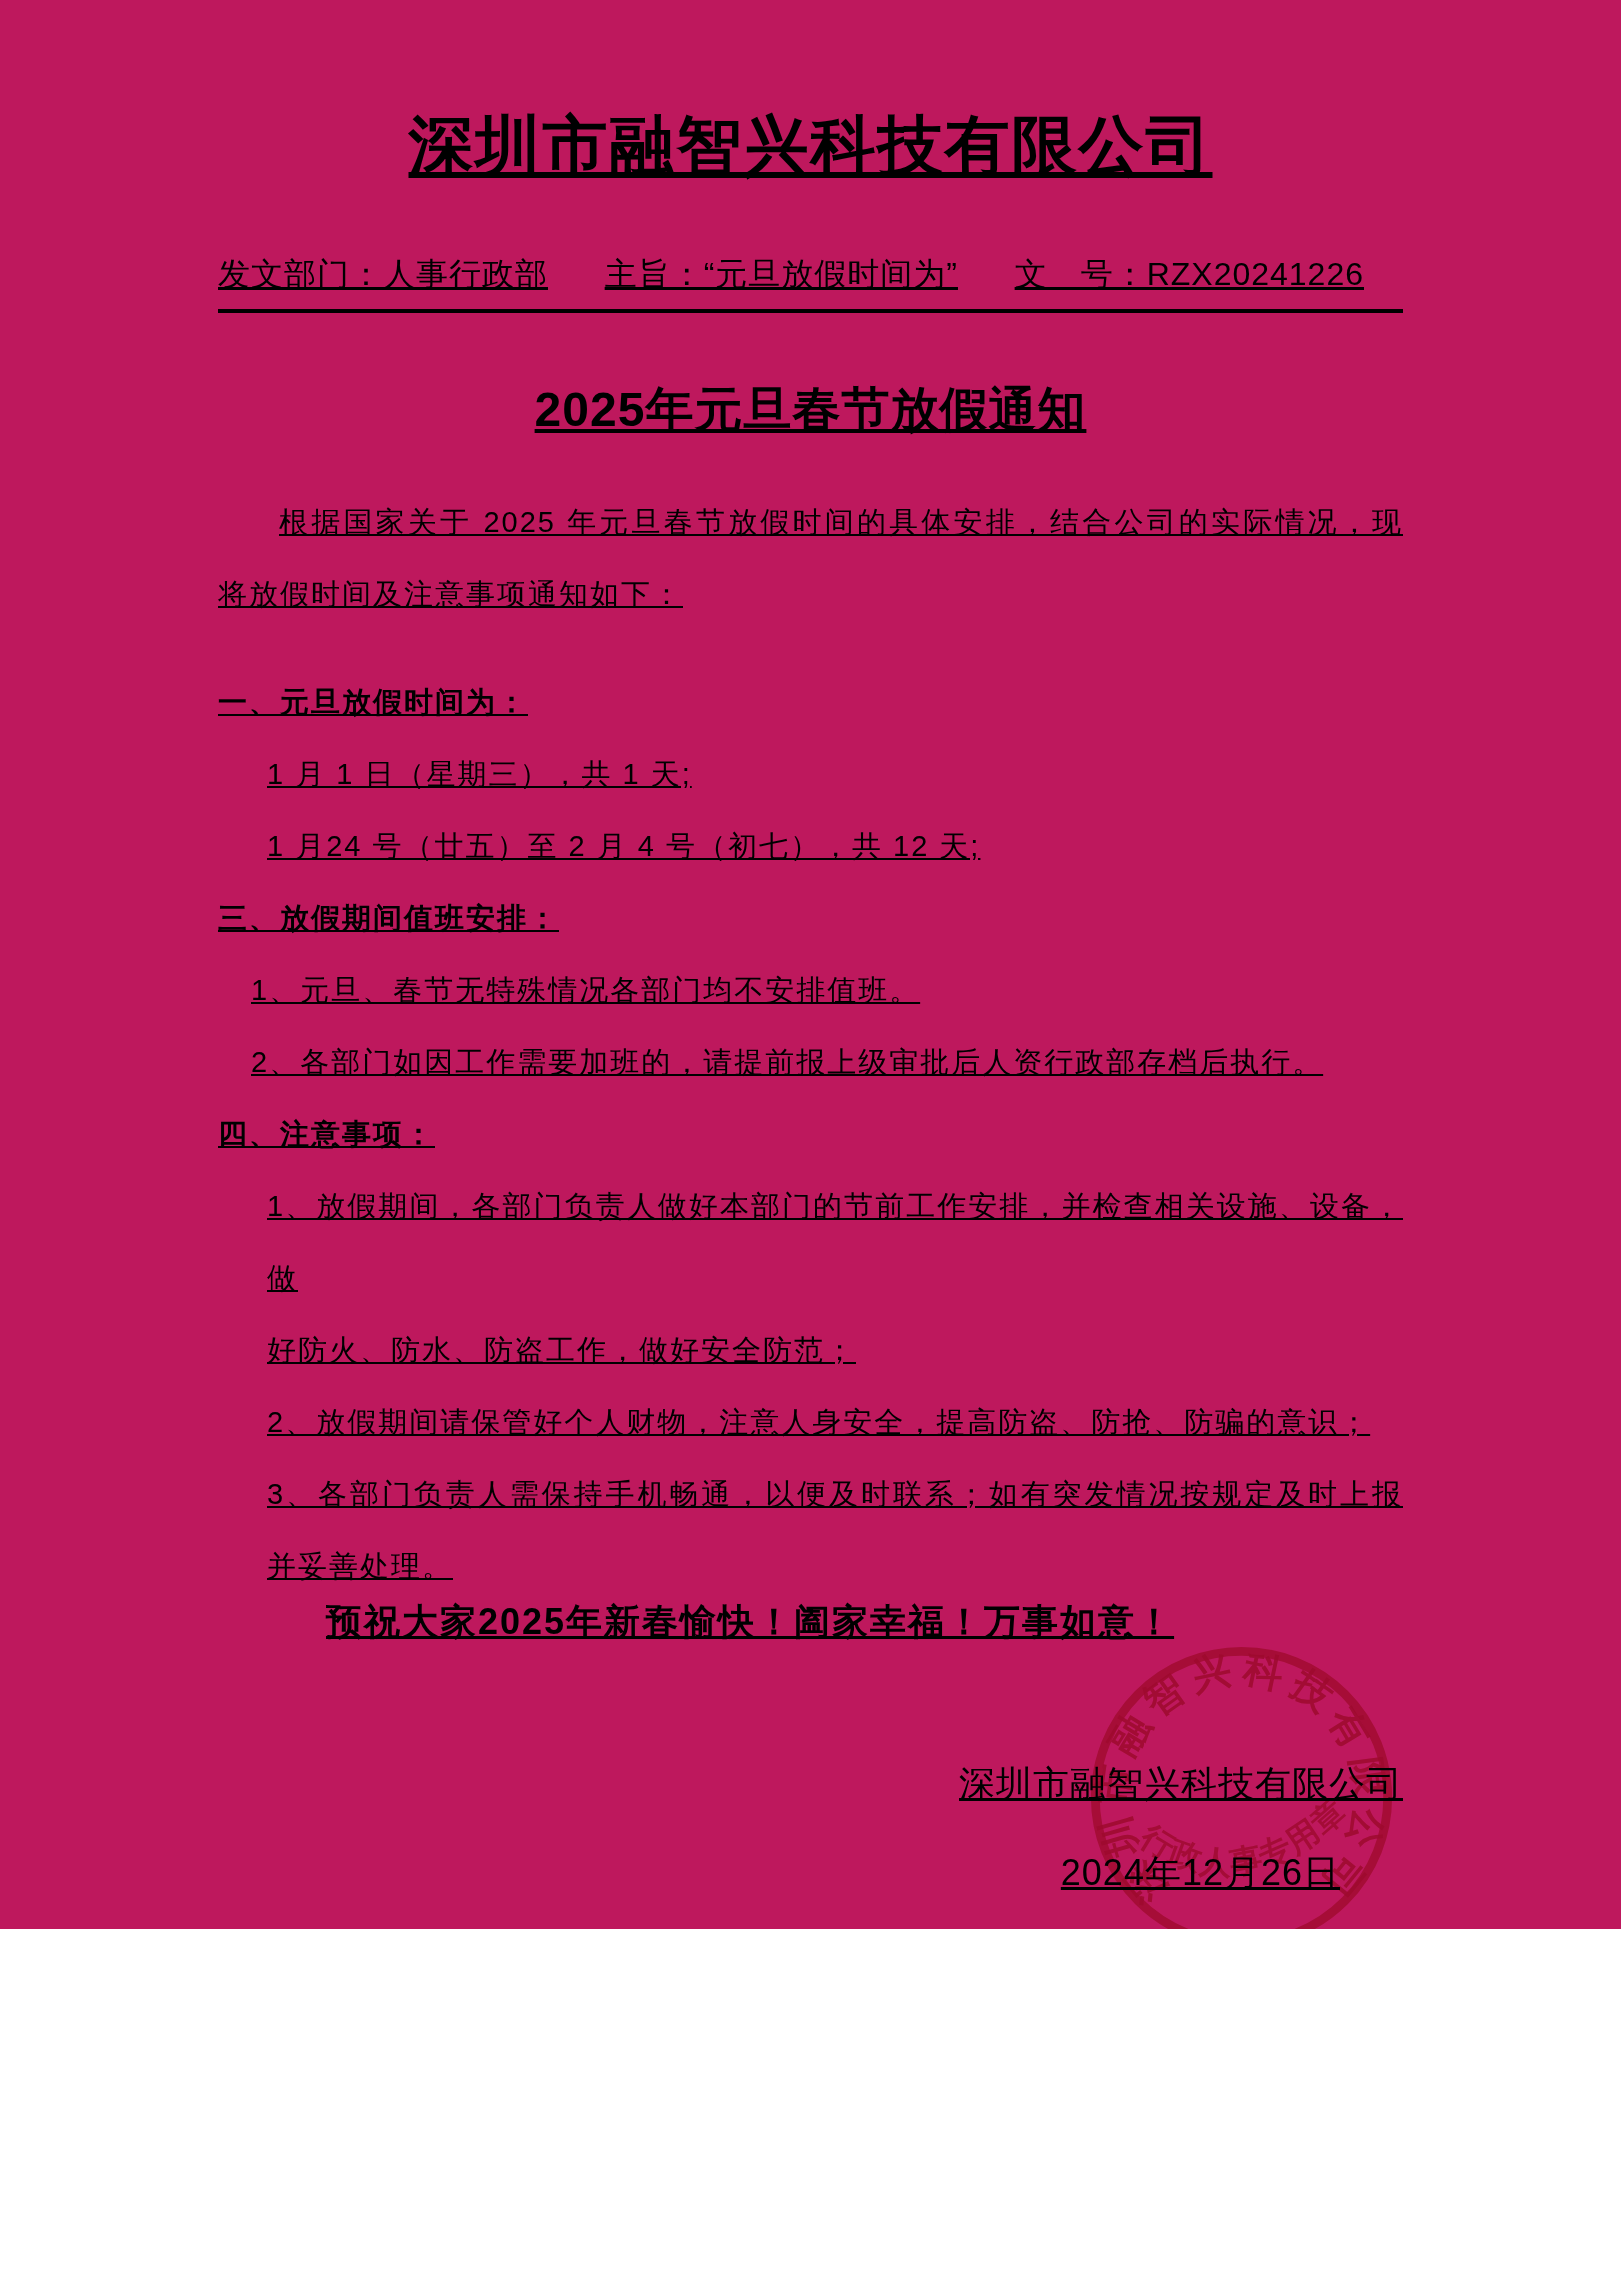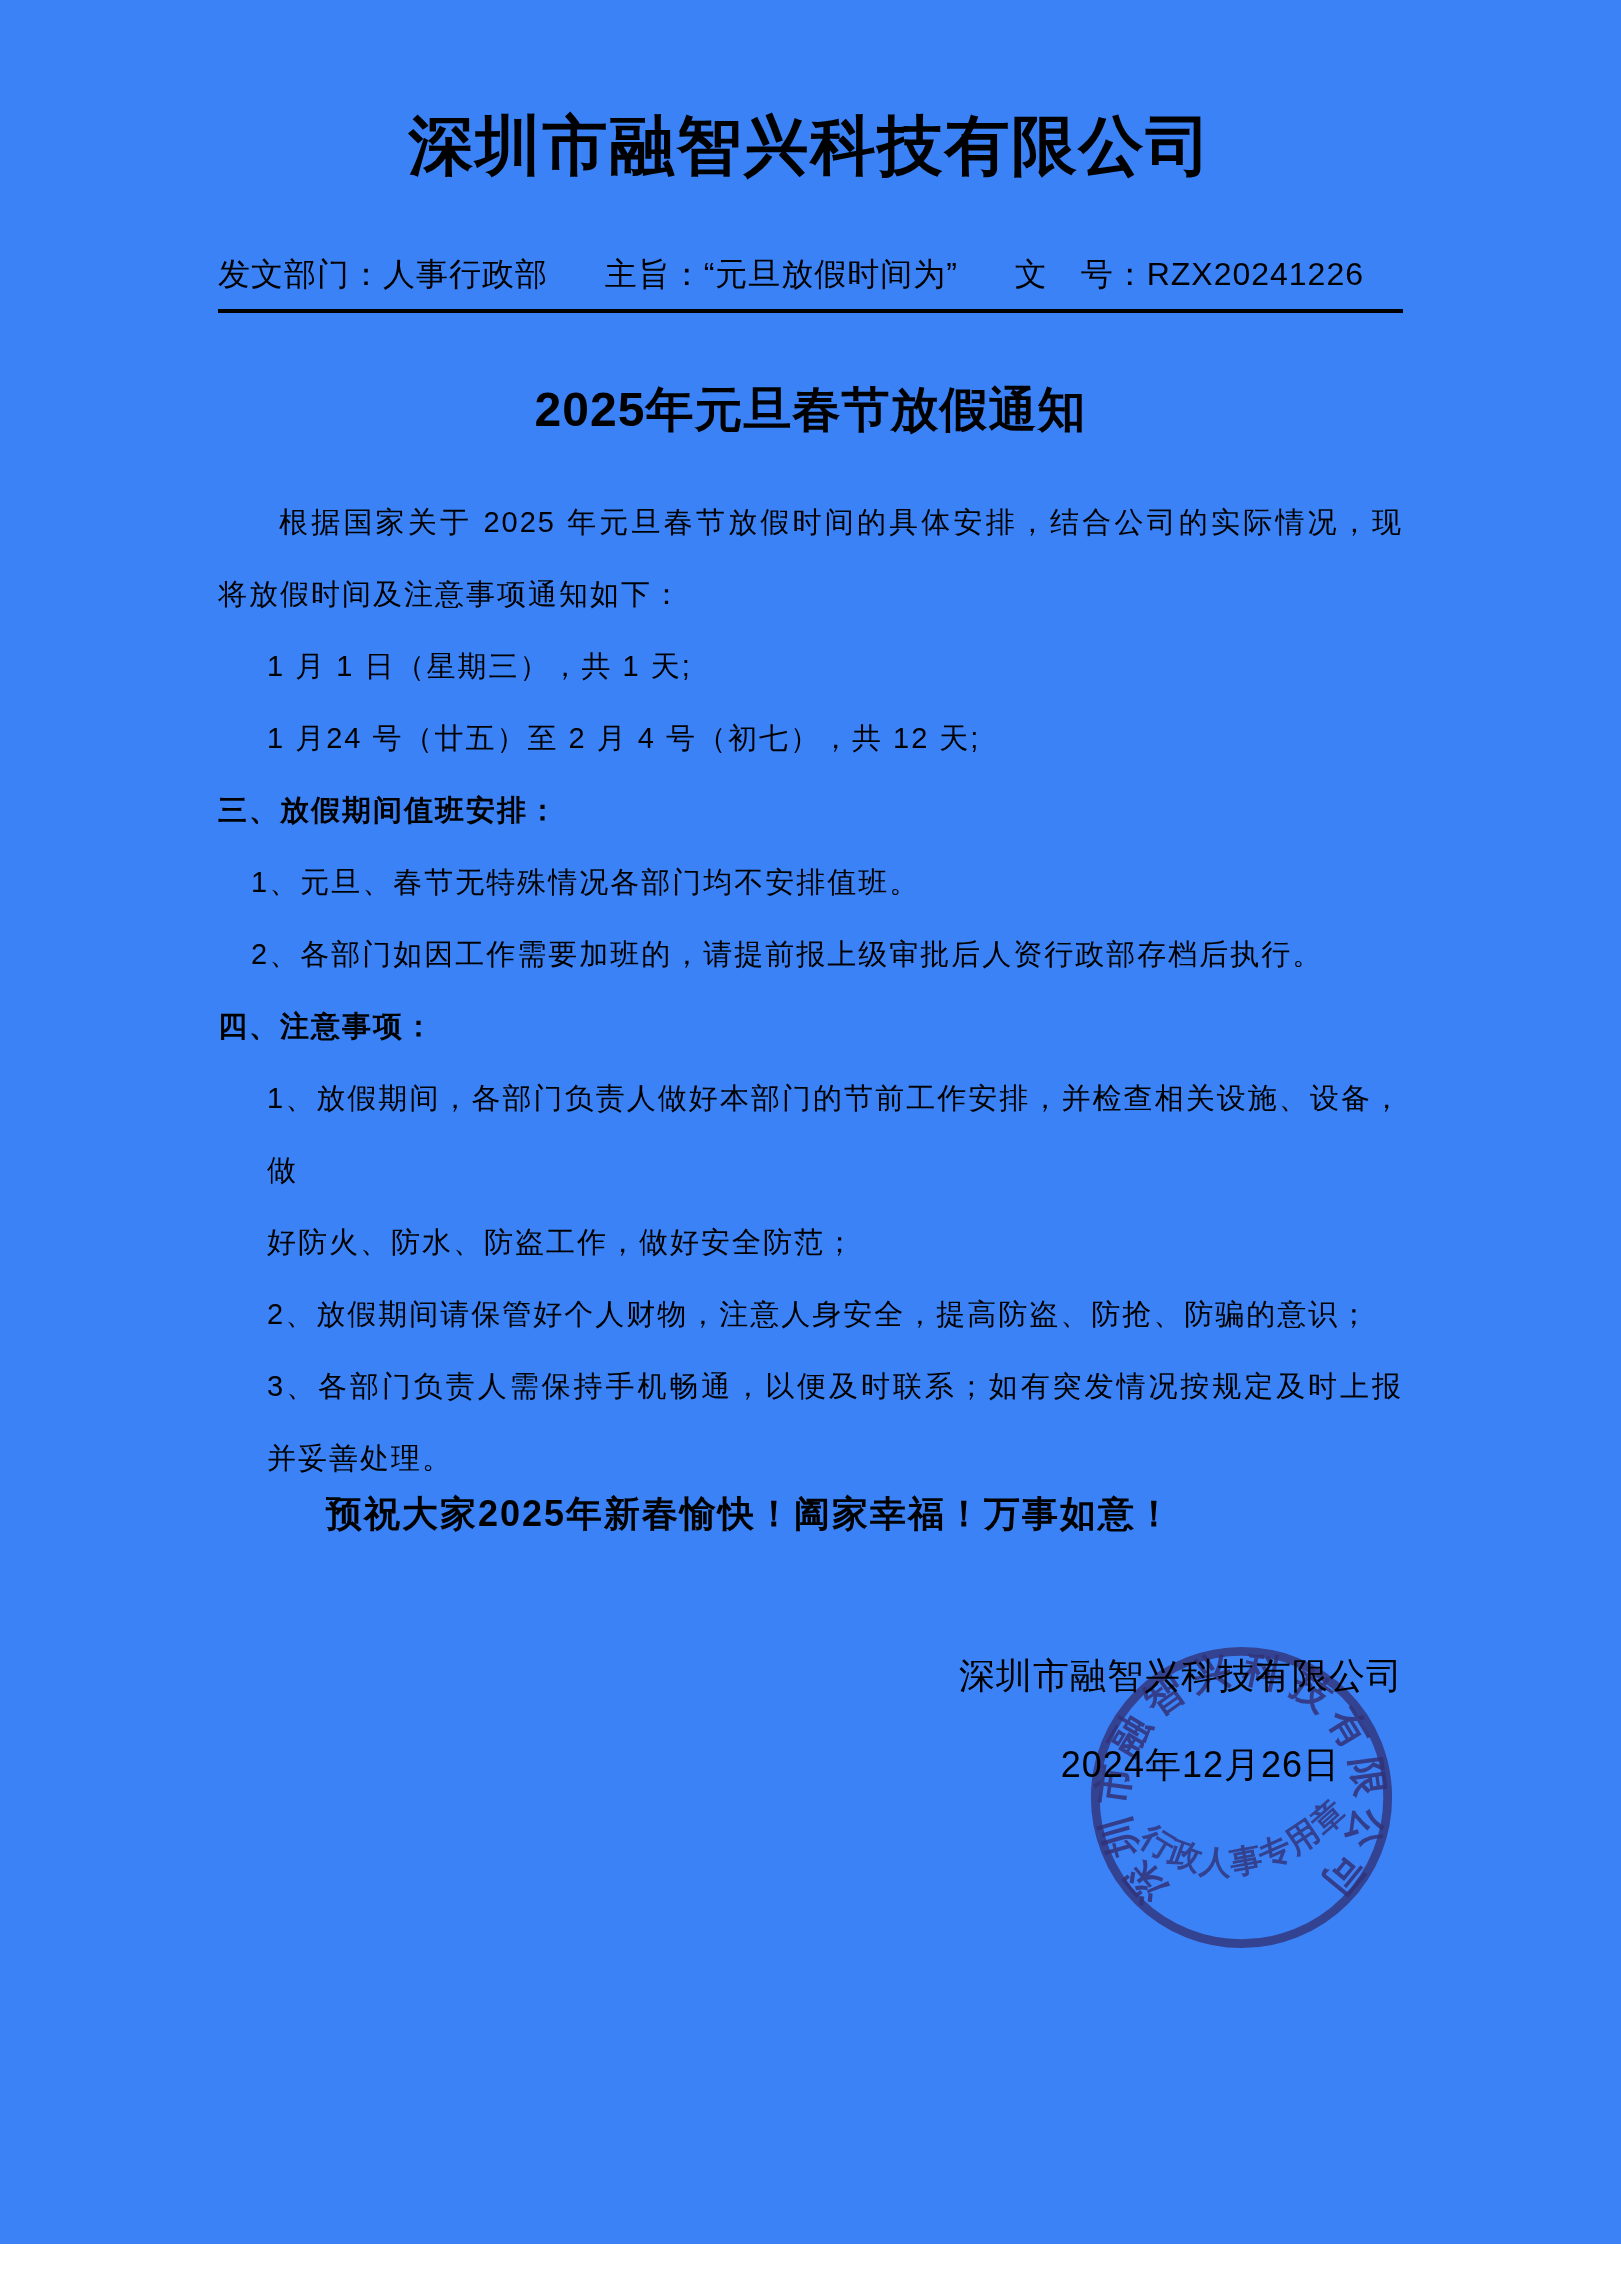--- a/index.html
+++ b/index.html
@@ -1,18 +1,18 @@
 <!DOCTYPE html>
 <html><head>
 <meta charset="utf-8">
 <style>
   html,body { margin:0; padding:0; background:#ffffff; }
   .page {
-    position:relative; width:1621px; height:2244px; background:#3b82f6;
-    font-family:"Liberation Sans", sans-serif; color:#000; overflow:hidden;
+    position:relative; width:1621px; height:1929px; background:#be185d;
+    font-family:"Liberation Sans", sans-serif; color:#000; overflow:hidden;text-decoration:underline;
   }
   .company-title {
     padding-top:110px; text-align:center;
     font-family:"Liberation Serif", serif; font-weight:bold;
     font-size:65px; line-height:72px; letter-spacing:2px;
   }
   .header-row {
     margin:73px 218px 0 218px; padding-right:39px;
     display:flex; justify-content:space-between;
     font-size:32px; line-height:39px; letter-spacing:1px;
@@ -60,20 +60,21 @@
 
   <div class="doc-title">2025年元旦春节放假通知</div>
 
   <div class="content">
 
     <div class="intro">
       <div class="line jl indent2">根据国家关于 2025 年元旦春节放假时间的具体安排，结合公司的实际情况，现</div>
       <div class="line">将放假时间及注意事项通知如下：</div>
     </div>
 
+    <div class="sec-heading mt-sec">一、元旦放假时间为：</div>
     <div class="indent-a">1 月 1 日（星期三），共 1 天;</div>
 
     <div class="indent-a">1 月24 号（廿五）至 2 月 4 号（初七），共 12 天;</div>
 
     <div class="sec-heading">三、放假期间值班安排：</div>
     <div class="indent-b">1、元旦、春节无特殊情况各部门均不安排值班。</div>
     <div class="indent-b">2、各部门如因工作需要加班的，请提前报上级审批后人资行政部存档后执行。</div>
 
     <div class="sec-heading">四、注意事项：</div>
     <div class="indent-a">

